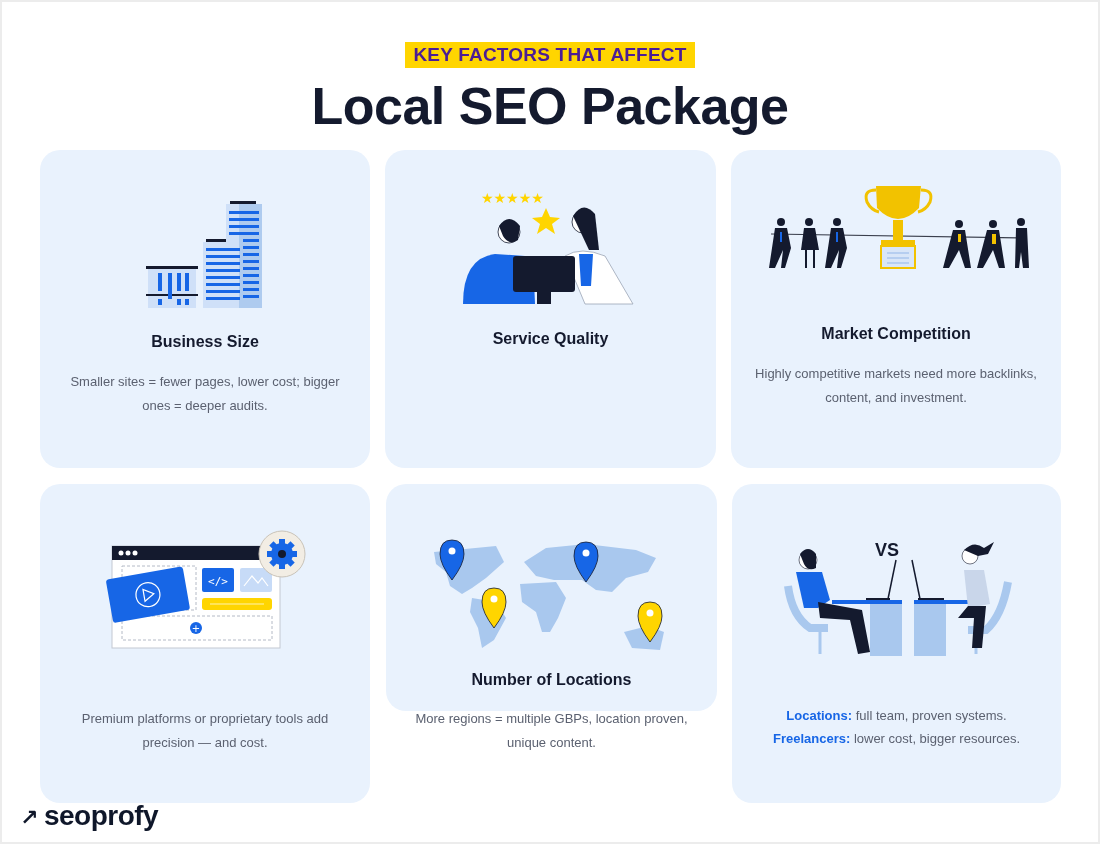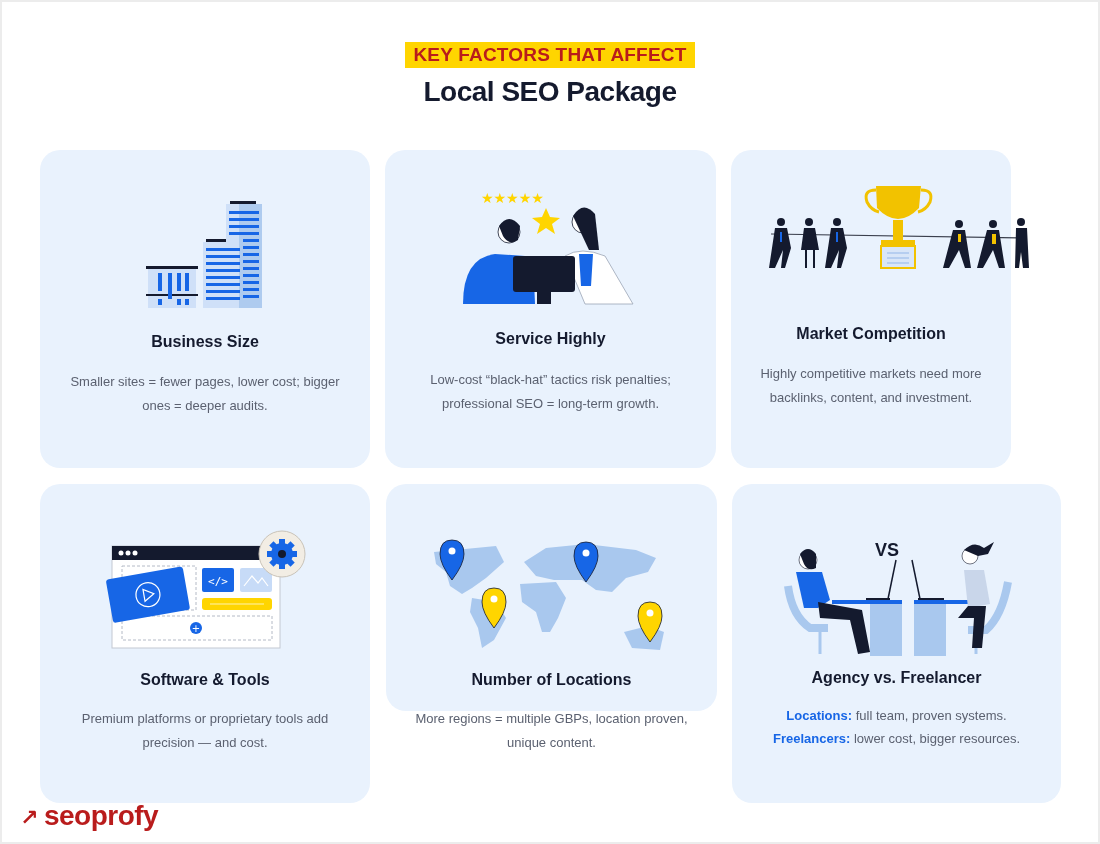--- a/index.html
+++ b/index.html
@@ -1,28 +1,28 @@
 <!DOCTYPE html>
 <html><head>
 <meta charset="utf-8">
 <style>
   * { box-sizing: border-box; margin: 0; padding: 0; }
   html, body { width: 1100px; height: 844px; background: #ffffff; overflow: hidden; }
   body { font-family: "Liberation Sans", "DejaVu Sans", sans-serif; position: relative; }
   .frame { position: absolute; inset: 0; border: 2px solid #ececec; }
   .header { position: absolute; top: 42px; left: 0; width: 1100px; text-align: center; }
-  .kicker { display: inline-block; background: #FFD500; color: #b91c1c; font-weight: 700;
+  .kicker { display: inline-block; background: #FFD500; color: #4c1d95; font-weight: 700;
             font-size: 19px; padding: 2px 8px; letter-spacing: 0.2px; }
-  .title { margin-top: 8px; font-size: 28px; font-weight: 700; color: #141a2e; letter-spacing: -0.5px; }
+  .title { margin-top: 8px; font-size: 52px; font-weight: 700; color: #141a2e; letter-spacing: -0.5px; }
   .card { position: absolute; background: #E9F2FD; border-radius: 20px; text-align: center; }
   .card .illus { position: absolute; left: 0; right: 0; }
   .card h2 { position: absolute; left: 0; right: 0; font-size: 16px; font-weight: 700; color: #141a2e; }
   .card p { position: absolute; left: 14px; right: 14px; font-size: 13px; line-height: 24px; color: #5b6170; }
   .card p .hl { color: #1766E6; font-weight: 700; }
-  .logo { position: absolute; left: 20px; top: 800px; color: #b91c1c; font-size: 28px; font-weight: 700; letter-spacing: -0.5px; }
+  .logo { position: absolute; left: 20px; top: 800px; color: #0f172a; font-size: 28px; font-weight: 700; letter-spacing: -0.5px; }
   .logo .arrow { font-size: 22px; margin-right: 6px; }
 </style>
 </head>
 <body>
 
 <div class="frame"></div>
 
 <div class="header">
   <div class="kicker">KEY FACTORS THAT AFFECT</div>
   <div class="title">Local SEO Package</div>
@@ -94,25 +94,24 @@
 
       <circle cx="198" cy="36" r="11" fill="#fff" stroke="#141a2e" stroke-width="0.8"></circle>
       <path d="M188 30 Q198 14 210 28 L214 64 L204 64 Z" fill="#141a2e"></path>
       <path d="M180 70 Q196 60 220 70 L248 118 L200 118 Z" fill="#fff" stroke="#9aa4b5" stroke-width="0.8"></path>
       <path d="M194 68 L208 68 L206 100 L196 100 Z" fill="#1766E6"></path>
 
       <rect x="128" y="70" width="62" height="36" rx="3" fill="#141a2e"></rect>
       <rect x="152" y="106" width="14" height="12" fill="#141a2e"></rect>
     </svg>
   </div>
-  <h2 style="top:180px;">Service Highly</h2>
-  <p style="top:218px;left:22px;right:22px;">Low-cost “black-hat” tactics risk penalties; professional SEO = long-term growth.</p>
-</div>
-
-<div class="card" style="left:731px;top:150px;width:280px;height:318px;">
+  <h2 style="top:180px;">Service Quality</h2>
+</div>
+
+<div class="card" style="left:731px;top:150px;width:330px;height:318px;">
   <div class="illus" style="top:32px;height:90px;">
     <svg width="330" height="90" viewBox="0 0 330 90">
       <line x1="40" y1="52" x2="290" y2="56" stroke="#3a3f4d" stroke-width="1.2"></line>
 
       <path d="M145 4 L190 4 L188 26 Q167 48 146 26 Z" fill="#F2C200"></path>
       <path d="M145 8 Q132 8 136 20 Q140 28 148 30" fill="none" stroke="#F2C200" stroke-width="3"></path>
       <path d="M190 8 Q203 8 199 20 Q195 28 187 30" fill="none" stroke="#F2C200" stroke-width="3"></path>
       <rect x="162" y="38" width="10" height="22" fill="#F2C200"></rect>
       <rect x="150" y="58" width="34" height="6" fill="#F2C200"></rect>
       <rect x="150" y="64" width="34" height="22" fill="#d9e6f8" stroke="#F2C200" stroke-width="2"></rect>
@@ -181,21 +180,20 @@
       <circle cx="242" cy="24" r="11" fill="#1766E6"></circle>
       <g fill="#1766E6">
           <rect x="239" y="9" width="6" height="30"></rect>
           <rect x="227" y="21" width="30" height="6"></rect>
         <rect x="239" y="9" width="6" height="30" transform="rotate(45 242 24)"></rect>
           <rect x="239" y="9" width="6" height="30" transform="rotate(-45 242 24)"></rect>
         </g>
       <circle cx="242" cy="24" r="4" fill="#141a2e"></circle>
     </svg>
   </div>
-  <h2 style="top:187px;">Software &amp; Tools</h2>
   <p style="top:223px;left:22px;right:22px;">Premium platforms or proprietary tools add precision — and cost.</p>
 </div>
 
 <div class="card" style="left:386px;top:484px;width:331px;height:227px;">
   <div class="illus" style="top:48px;height:118px;">
     <svg width="331" height="118" viewBox="0 0 331 118">
       <g fill="#a9c8ee">
         <path d="M48 20 L110 14 L118 30 L100 46 L86 56 L76 62 L64 54 L60 40 L50 32 Z"></path>
         <path d="M86 66 L110 70 L120 86 L108 108 L96 116 L92 96 L84 80 Z"></path>
         <path d="M138 30 L160 16 L200 12 L250 18 L270 26 L262 40 L240 46 L226 60 L210 58 L196 48 L168 48 L150 44 Z"></path>
@@ -243,21 +241,20 @@
       <path d="M86 66 L130 74 L138 116 L126 118 L118 84 L88 82 Z" fill="#141a2e"></path>
 
       <path d="M276 46 Q270 80 254 94 L236 94" fill="none" stroke="#a9c8ee" stroke-width="8"></path>
       <line x1="244" y1="98" x2="244" y2="118" stroke="#a9c8ee" stroke-width="3"></line>
       <circle cx="238" cy="20" r="8" fill="#fff" stroke="#141a2e" stroke-width="0.6"></circle>
       <path d="M232 14 Q242 4 252 12 L262 6 L256 18 L246 20 Z" fill="#141a2e"></path>
       <path d="M232 34 L252 34 L258 68 L236 72 Z" fill="#c9d6ea"></path>
       <path d="M236 70 L254 70 L250 112 L240 112 L242 82 L226 82 Z" fill="#141a2e"></path>
     </svg>
   </div>
-  <h2 style="top:185px;">Agency vs. Freelancer</h2>
   <p style="top:220px;left:10px;right:10px;line-height:23px;">
     <span class="hl">Locations:</span><span> full team, proven systems.</span><br>
     <span class="hl">Freelancers:</span><span> lower cost, bigger resources.</span>
   </p>
 </div>
 
 <div class="logo">
   <span class="arrow">↗</span><span>seoprofy</span>
 </div>
 

